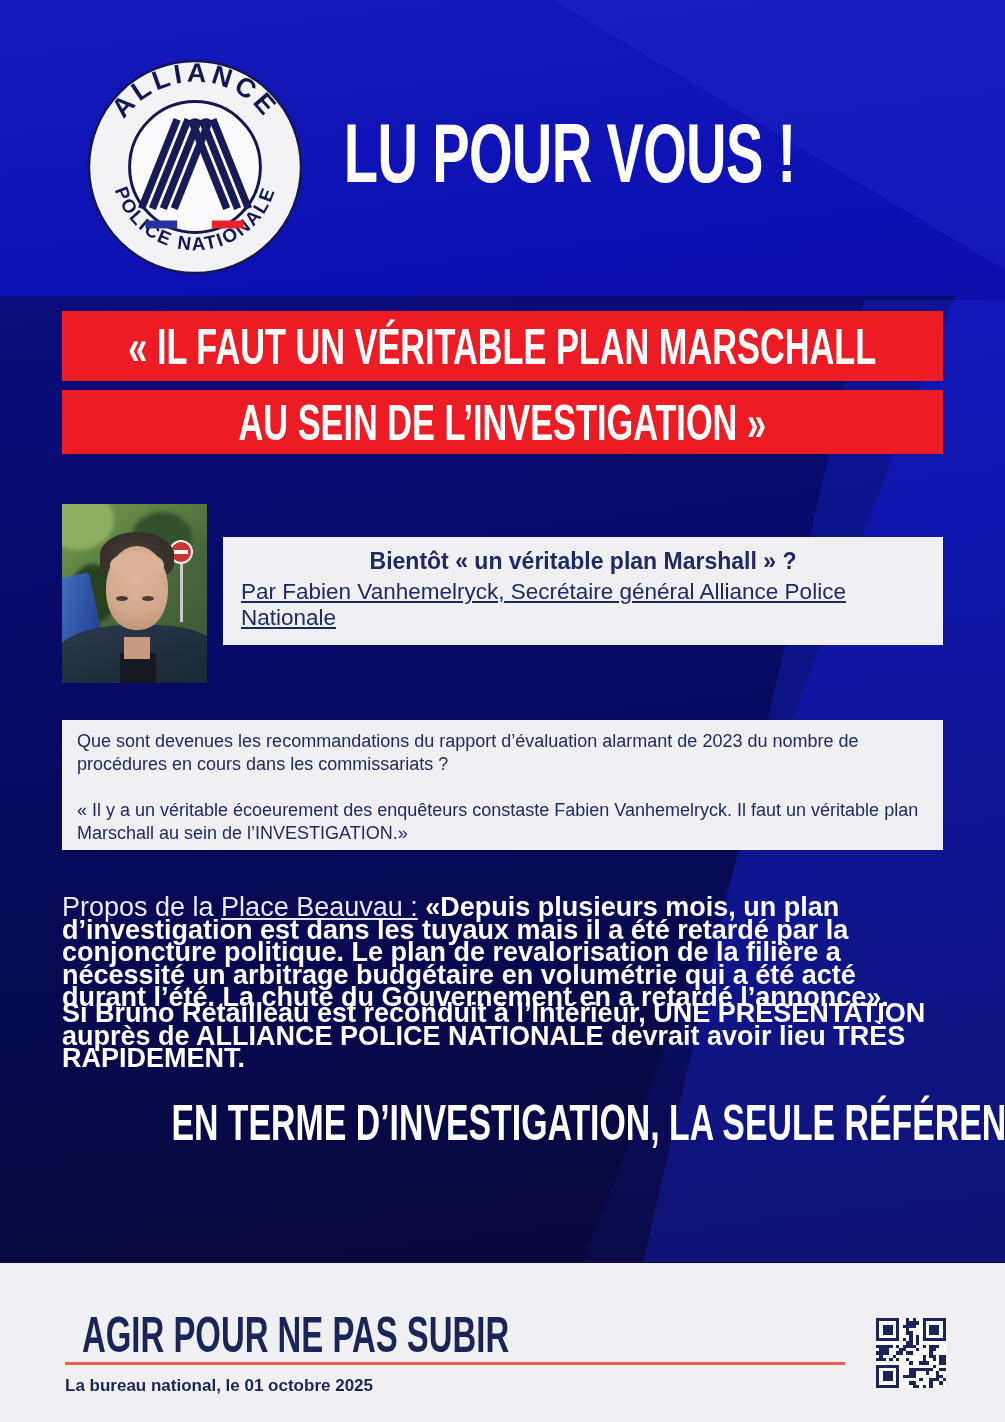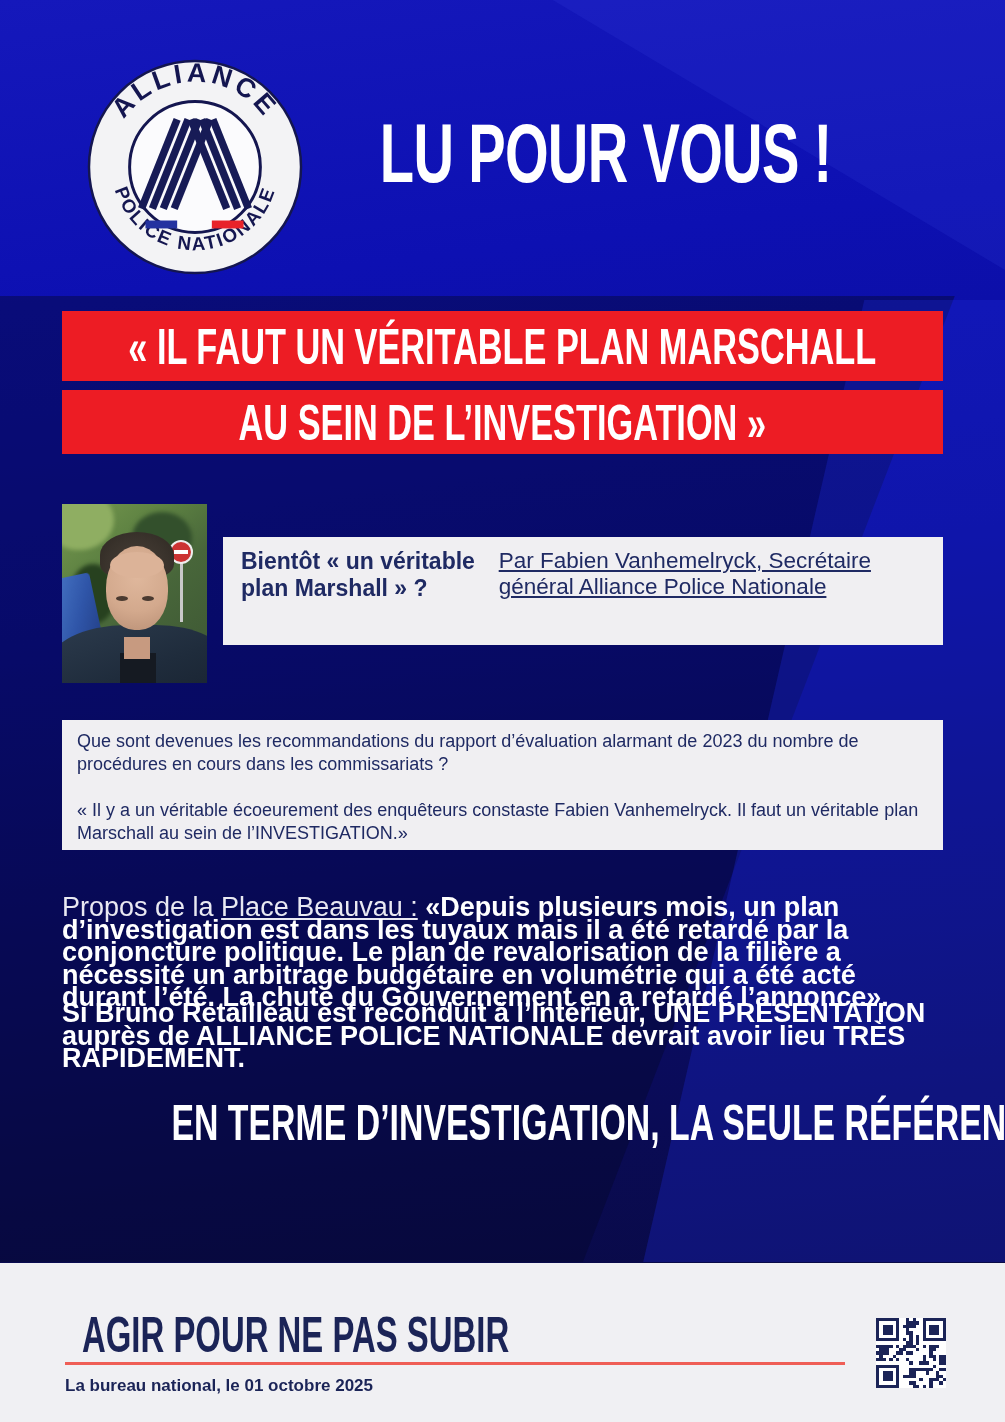--- a/index.html
+++ b/index.html
@@ -10,21 +10,21 @@
   }
   .bg-layer{position:absolute;left:0;width:100%;pointer-events:none;}
   .bg-top-light{top:0;height:300px;background:rgba(90,110,255,0.10);clip-path:polygon(55% 0,100% 0,100% 90%);}
   .bg-dark-band{top:296px;height:966px;background:rgba(4,6,44,0.42);clip-path:polygon(0 0,95% 0,58% 100%,0 100%);}
   .bg-bright-right{top:300px;height:962px;background:rgba(28,40,215,0.32);clip-path:polygon(86% 0,100% 0,100% 100%,64% 100%);}
   .cond{display:inline-block;white-space:nowrap;font-weight:700;}
 
   
   .logo{position:absolute;left:86px;top:58px;width:218px;height:218px;}
   .main-title{position:absolute;left:300px;top:103px;width:540px;height:100px;
-    display:flex;align-items:center;justify-content:center;color:#fff;padding-left:36px;}
+    display:flex;align-items:center;justify-content:center;color:#fff;}
   .main-title .cond{font-size:78px;transform:scale(0.72,1.08);letter-spacing:-1px;}
   .leparisien{position:absolute;left:800px;top:253px;width:143px;height:40px;
     background:#2d9fd9;border-bottom:4px solid #e8402a;box-sizing:border-box;
     display:flex;align-items:center;justify-content:center;color:#fff;font-style:italic;}
   .leparisien .le{font-size:19px;font-weight:700;margin-right:3px;position:relative;top:3px;}
   .leparisien .parisien{font-size:27px;font-weight:700;letter-spacing:-1px;}
 
   
   .banner{position:absolute;left:62px;width:881px;background:#ed1c24;color:#fff;
     display:flex;align-items:center;justify-content:center;}
@@ -50,21 +50,21 @@
     background:radial-gradient(circle at 50% 38%,#dfb79c 0%,#d3a98d 55%,#b98f75 100%);}
   .ph-hair{position:absolute;left:38px;top:28px;width:74px;height:46px;border-radius:50% 50% 30% 30%;
     background:radial-gradient(circle at 50% 80%,#4a4038 0%,#3a332c 60%,#2e2822 100%);}
   .ph-fore{position:absolute;left:48px;top:48px;width:54px;height:26px;border-radius:50%;background:#dcb398;}
   .ph-eye{position:absolute;width:12px;height:5px;border-radius:50%;background:#4a3a30;top:92px;}
   .ph-eye.l{left:54px;} .ph-eye.r{left:80px;}
 
   
   .card{position:absolute;background:#f0eff2;color:#1f2a63;box-sizing:border-box;}
   .card1{left:223px;top:537px;width:720px;height:108px;padding:11px 18px 14px;
-    display:flex;flex-direction:row;justify-content:space-between;}
+    display:flex;flex-direction:column;justify-content:space-between;align-items:center;}
   .card1 .c1-title{font-size:23px;font-weight:700;}
   .card1 .c1-byline{font-size:22.5px;text-decoration:underline;}
   .card2{left:62px;top:720px;width:881px;height:130px;padding:10px 15px;font-size:18px;line-height:23px;}
   .card2 p{margin:0;}
   .card2 .gap{height:23px;}
 
   
   .statement{position:absolute;left:62px;width:885px;color:#fff;font-size:27px;line-height:22.5px;}
   .st1{top:896px;}
   .st1 .plain{font-weight:400;color:#e9e9f2;}

